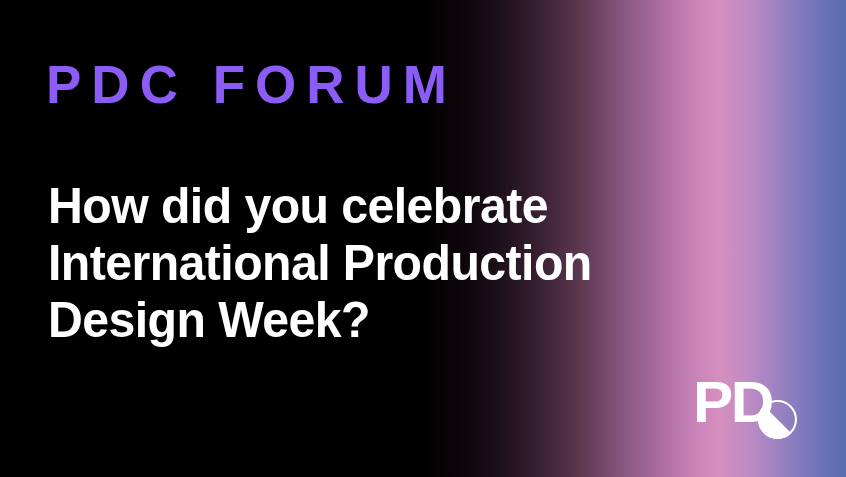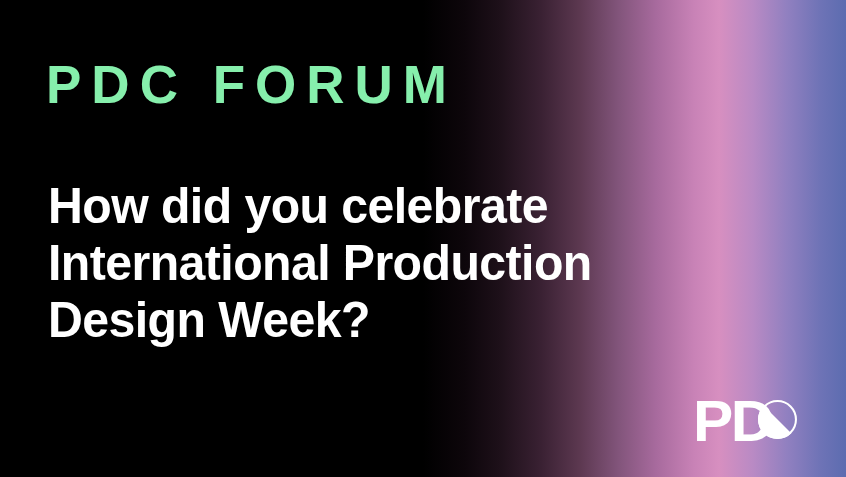--- a/index.html
+++ b/index.html
@@ -45,21 +45,21 @@
   
   .content {
     position: absolute;
     inset: 0;
   }
 
   .eyebrow {
     position: absolute;
     left: 46px;
     top: 58px;
-    color: #86efac;
+    color: #8b5cf6;
     font-size: 53px;
     font-weight: 700;
     letter-spacing: 10px;
     line-height: 1.0;
     white-space: nowrap;
     -webkit-font-smoothing: antialiased;
   }
 
   .headline {
     position: absolute;
@@ -76,24 +76,24 @@
   }
   .headline .line {
     display: block;
     white-space: nowrap;
   }
 
   
   .logo {
     position: absolute;
     left: 693px;
-    top: 399px;
+    top: 381px;
     height: 42px;
     display: flex;
-    align-items: center;
+    align-items: flex-start;
   }
   .logo-letters {
     color: #ffffff;
     font-size: 57px;
     font-weight: 700;
     line-height: 41px;
     letter-spacing: -2.5px;
     height: 41px;
     display: block;
     transform: scaleX(1.06) scaleY(1.02);

